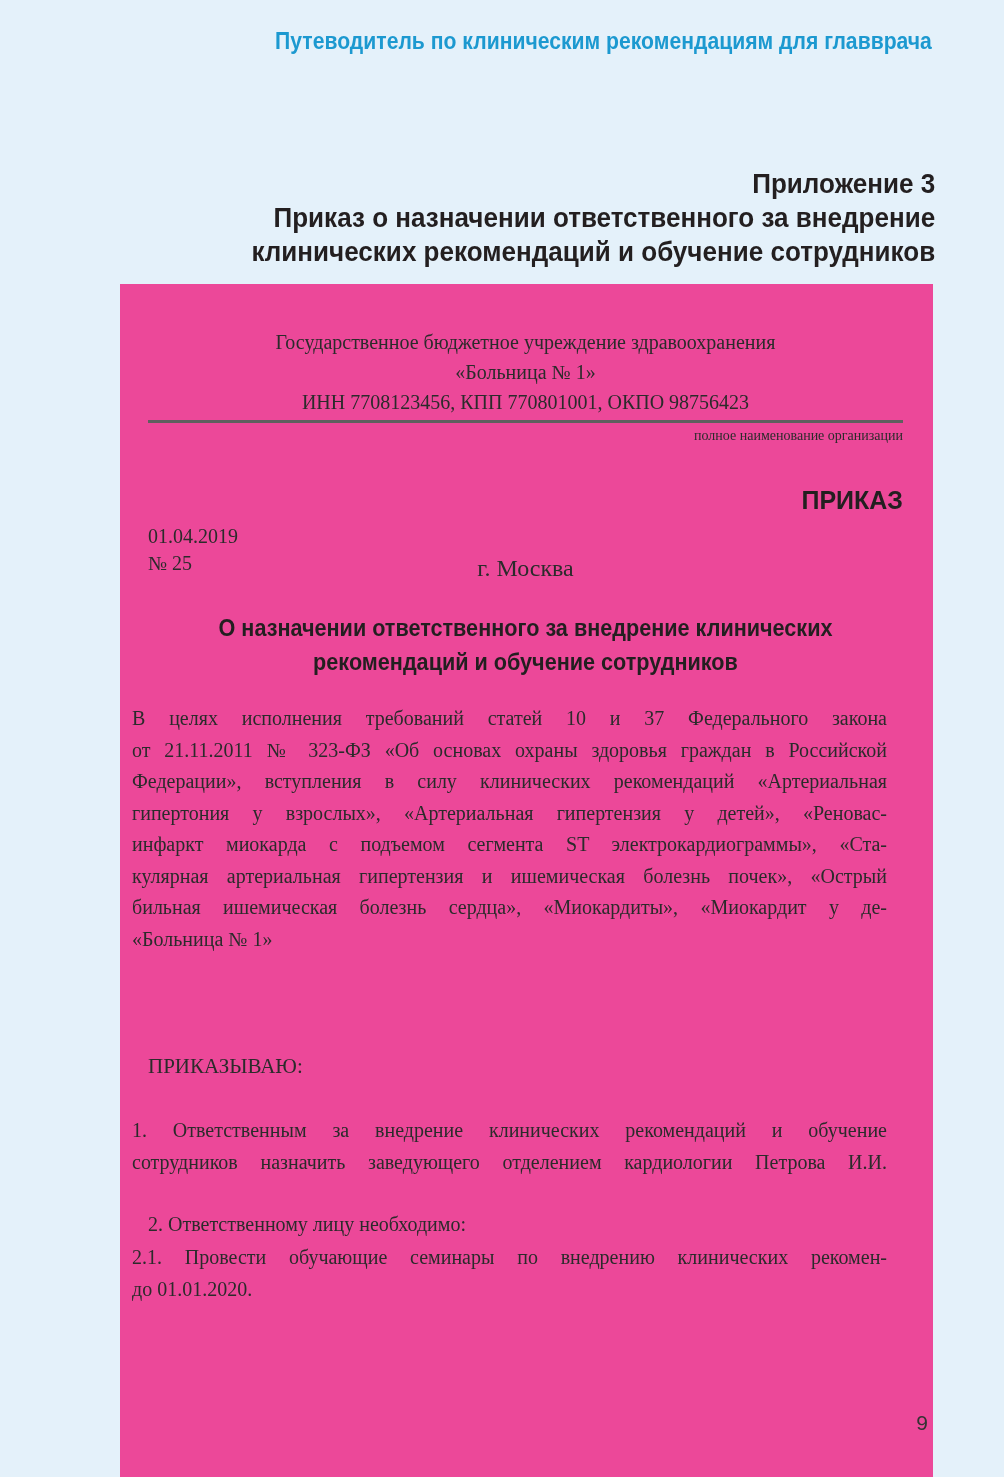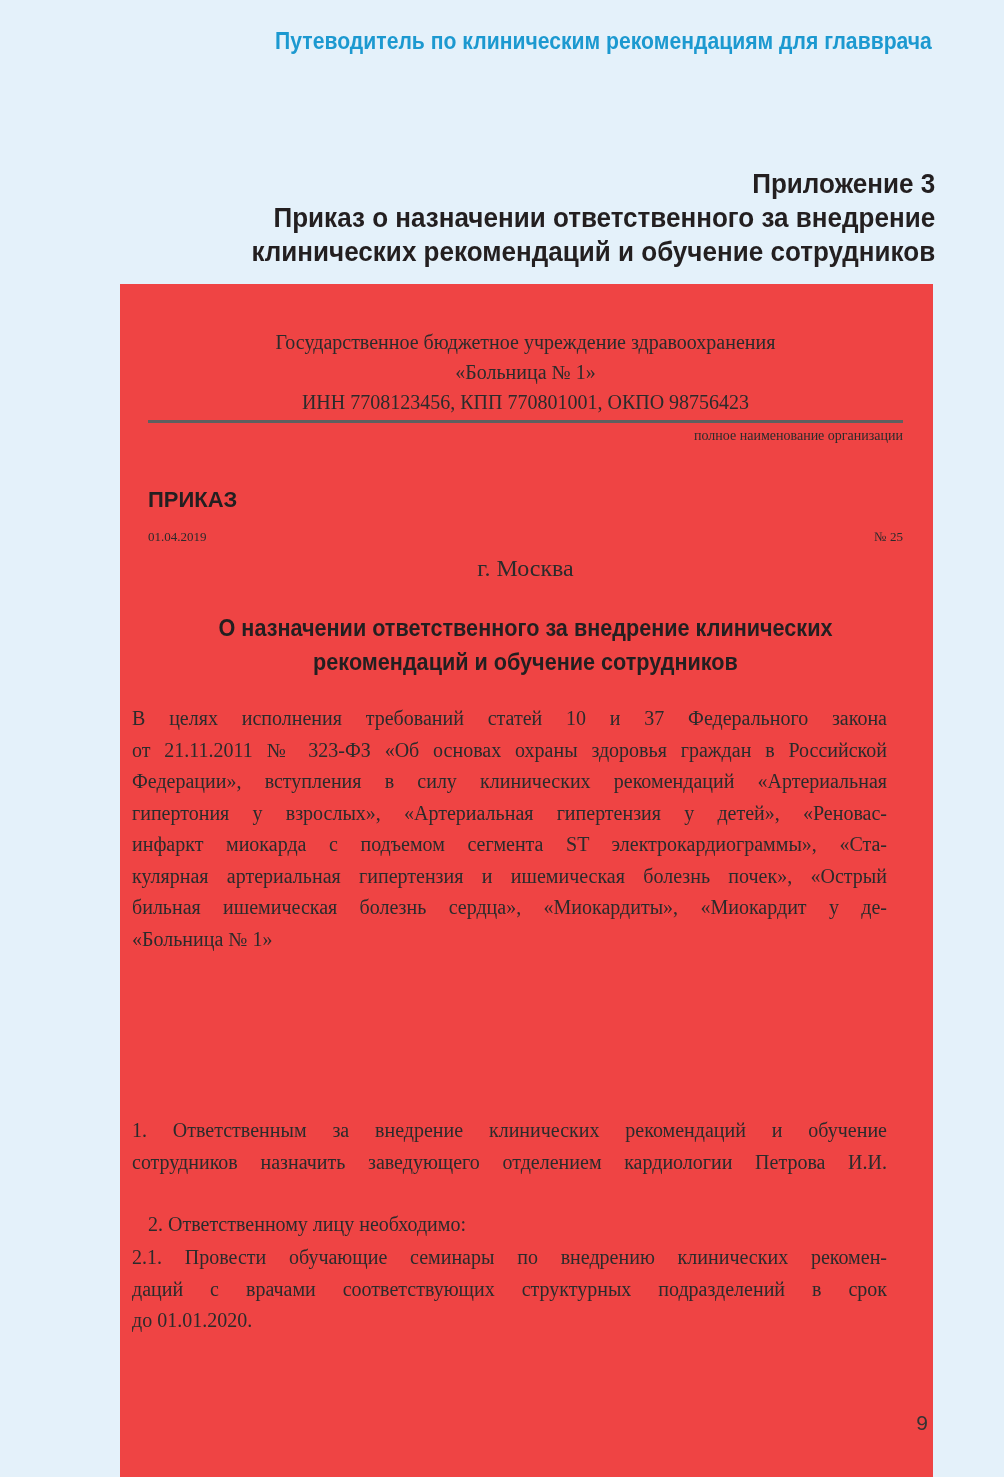--- a/index.html
+++ b/index.html
@@ -36,21 +36,21 @@
     transform: scaleX(0.93);
     transform-origin: 100% 0;
     white-space: nowrap;
   }
   .panel {
     position: absolute;
     left: 120px;
     top: 284px;
     width: 813px;
     bottom: 0;
-    background: #ef4444;
+    background: #ec4899;
   }
   .panel > div { box-sizing: border-box; }
   .org {
     position: absolute;
     left: 28px;
     width: 755px;
     top: 43px;
     text-align: center;
     font-family: "Liberation Serif", serif;
     font-size: 20px;
@@ -74,38 +74,39 @@
     font-family: "Liberation Serif", serif;
     font-size: 14px;
     line-height: 20px;
     color: #2b2b2b;
   }
   .order-title {
     position: absolute;
     left: 28px;
     width: 755px;
     top: 201px;
-    text-align: left;
-    font-family: "Liberation Sans", sans-serif;
-    font-weight: 700;
-    font-size: 22px;
+    text-align: right;
+    font-family: "Liberation Sans", sans-serif;
+    font-weight: 700;
+    font-size: 25px;
     line-height: 30px;
     color: #231f20;
   }
   .date-row {
     position: absolute;
     left: 28px;
     width: 755px;
     top: 239px;
     display: flex;
     justify-content: space-between;
     font-family: "Liberation Serif", serif;
-    font-size: 13px;
+    font-size: 20px;
     line-height: 27px;
     color: #2b2b2b;
+    flex-direction: column;
   }
   .city {
     position: absolute;
     left: 28px;
     width: 755px;
     top: 271px;
     text-align: center;
     font-family: "Liberation Serif", serif;
     font-size: 24px;
     line-height: 27px;
@@ -212,30 +213,30 @@
         <div class="line">В целях исполнения требований статей 10 и 37 Федерального закона</div>
         <div class="line">от 21.11.2011 № 323-ФЗ «Об основах охраны здоровья граждан в Российской</div>
         <div class="line">Федерации», вступления в силу клинических рекомендаций «Артериальная</div>
         <div class="line">гипертония у взрослых», «Артериальная гипертензия у детей», «Реновас-</div>
         <div class="line">инфаркт миокарда с подъемом сегмента ST электрокардиограммы», «Ста-</div>
         <div class="line">кулярная артериальная гипертензия и ишемическая болезнь почек», «Острый</div>
         <div class="line">бильная ишемическая болезнь сердца», «Миокардиты», «Миокардит у де-</div>
         <div class="line">«Больница № 1»</div>
       </div>
 
+    <div class="decree">ПРИКАЗЫВАЮ:</div>
 
     <div class="para item1 just">
         <div class="line">1. Ответственным за внедрение клинических рекомендаций и обучение</div>
         <div class="line">сотрудников назначить заведующего отделением кардиологии Петрова И.И.</div>
       </div>
 
     <div class="item2-head">2. Ответственному лицу необходимо:</div>
 
     <div class="para item21 just soft-last">
         <div class="line">2.1. Провести обучающие семинары по внедрению клинических рекомен-</div>
-        <div class="line">даций с врачами соответствующих структурных подразделений в срок</div>
         <div class="line">до 01.01.2020.</div>
       </div>
 
     <div class="pagenum">9</div>
 
   </div>
 </div>
 
 </body></html>

